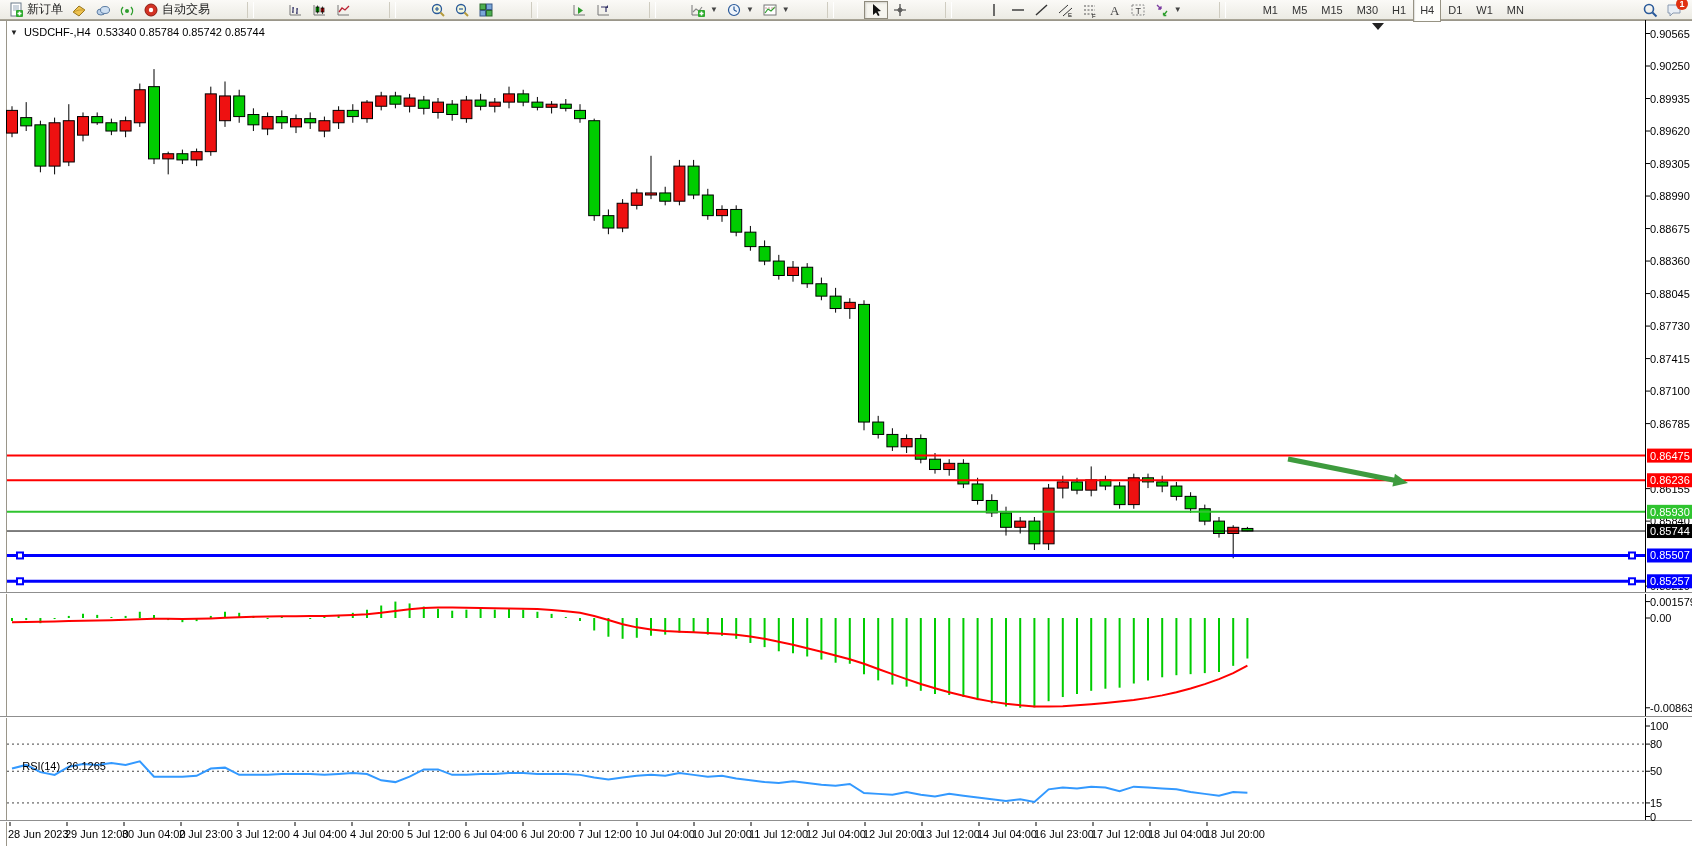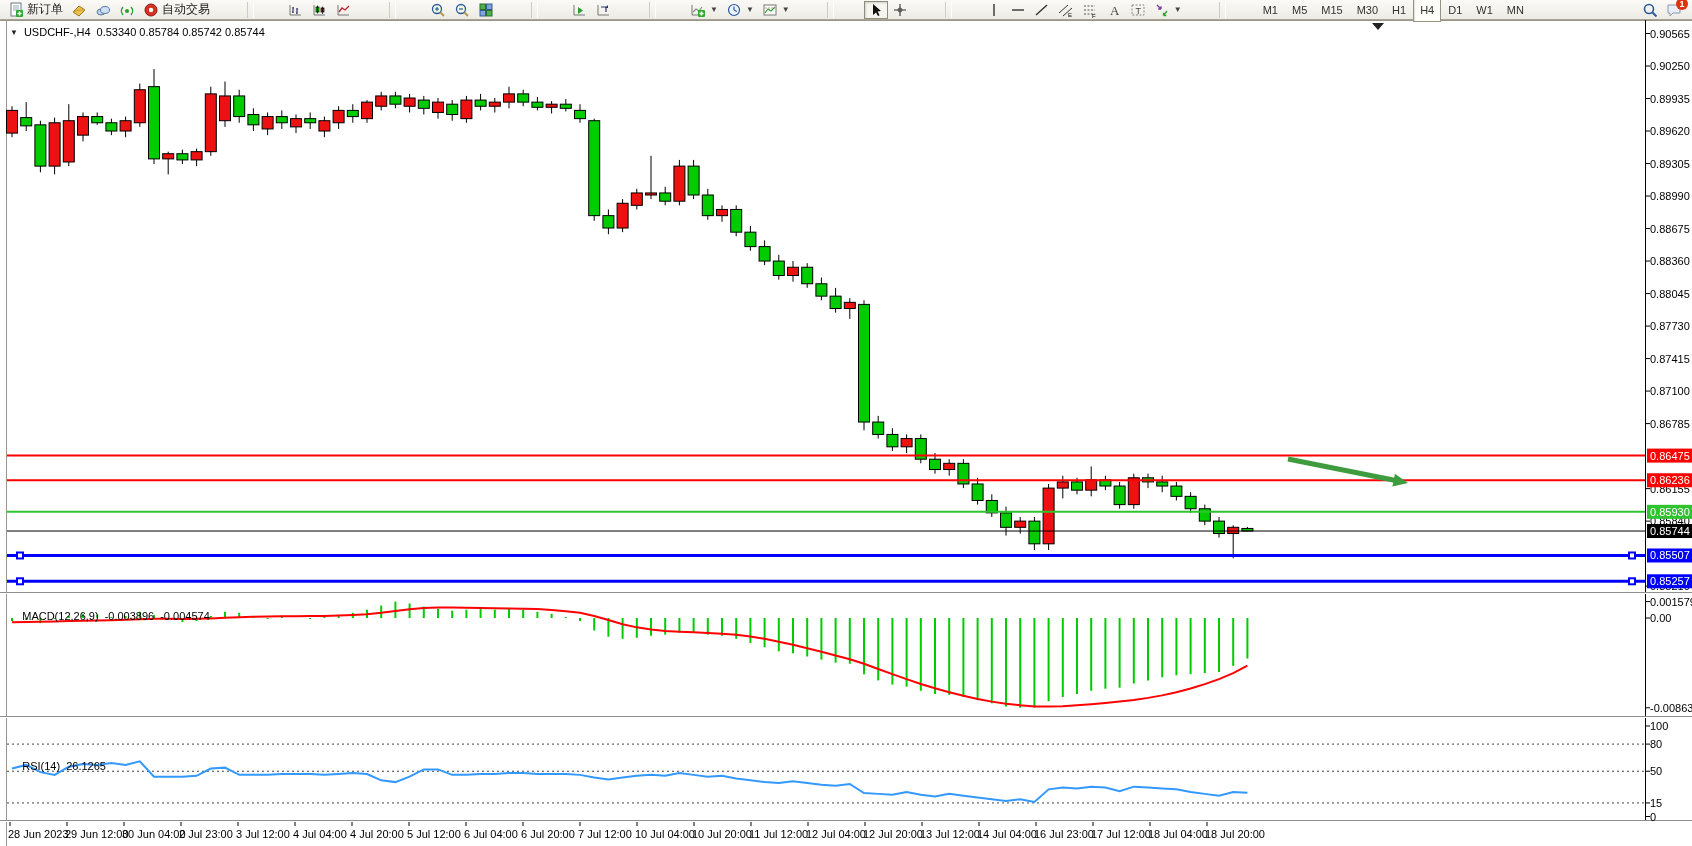--- a/index.html
+++ b/index.html
@@ -707,19 +707,16 @@
       <line x1="1150" y1="822" x2="1150" y2="826" stroke="#000"></line>
       <text x="1148" y="838" font-size="11" fill="#000">18 Jul 04:00</text>
       <line x1="1207" y1="822" x2="1207" y2="826" stroke="#000"></line>
       <text x="1205" y="838" font-size="11" fill="#000">18 Jul 20:00</text>
     </svg>
   <div class="overlay-label" id="symbol-label">
     <span class="tri">▼</span>
     <span>USDCHF-,H4</span>
     <span>0.53340 0.85784 0.85742 0.85744</span>
   </div>
-  <div class="overlay-label" id="macd-label">
-    <span>MACD(12,26,9)</span><span class="ind-val">-0.003896</span><span class="ind-val">-0.004574</span>
-  </div>
   <div class="overlay-label" id="rsi-label">
     <span>RSI(14)</span><span class="ind-val">26.1265</span>
   </div>
 </div>
 
 </body></html>

